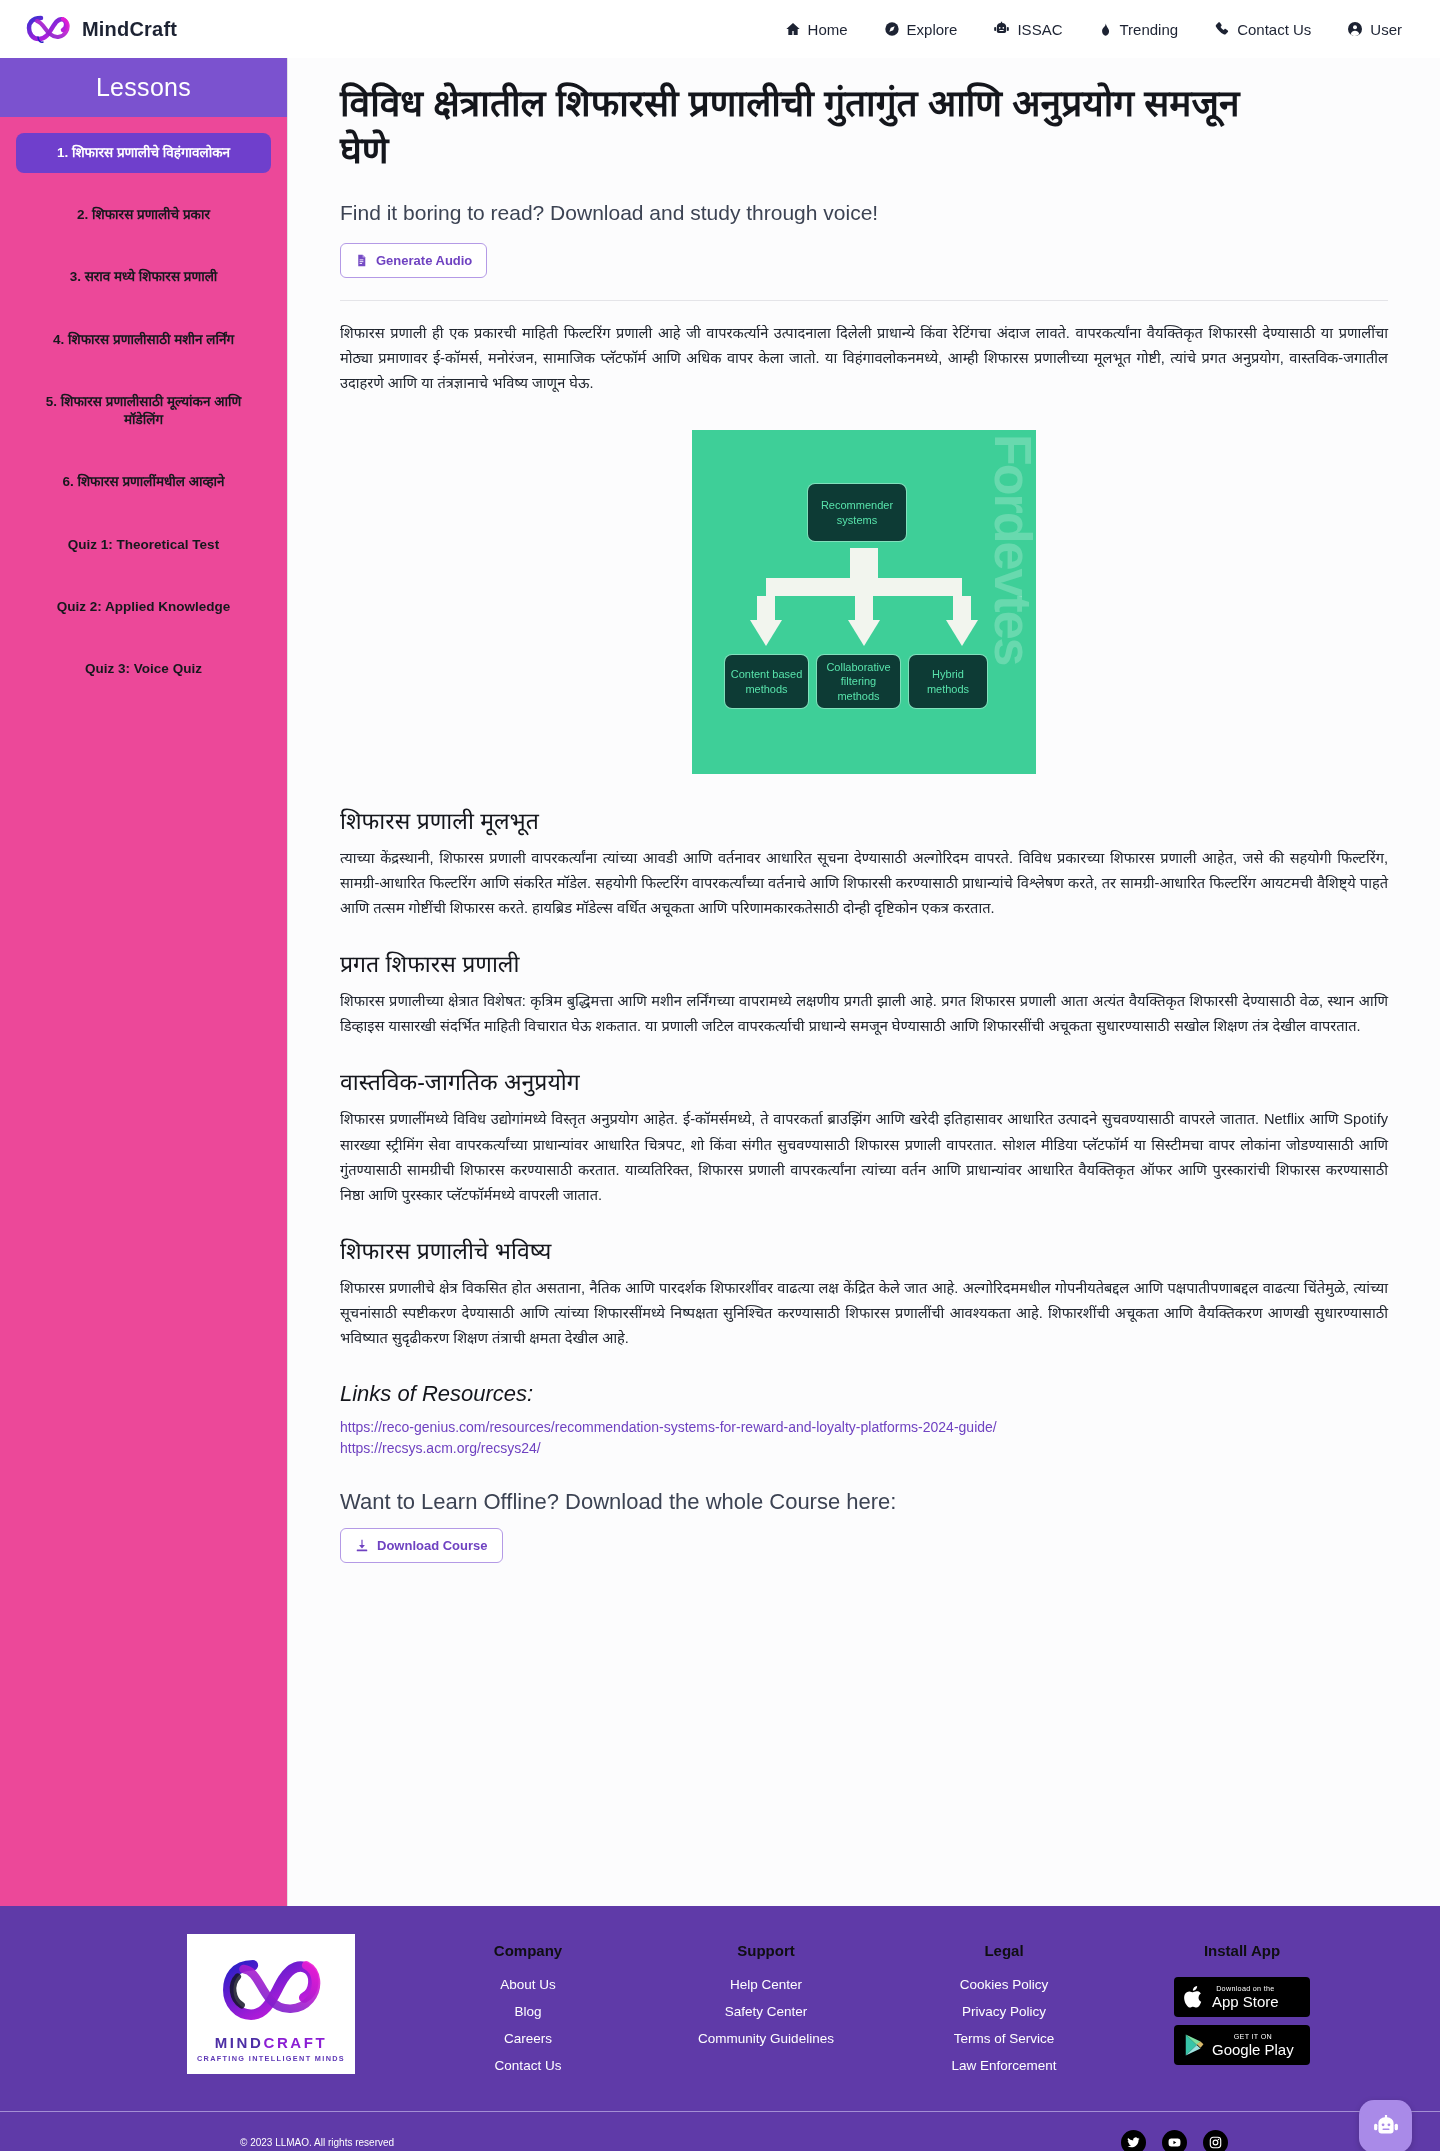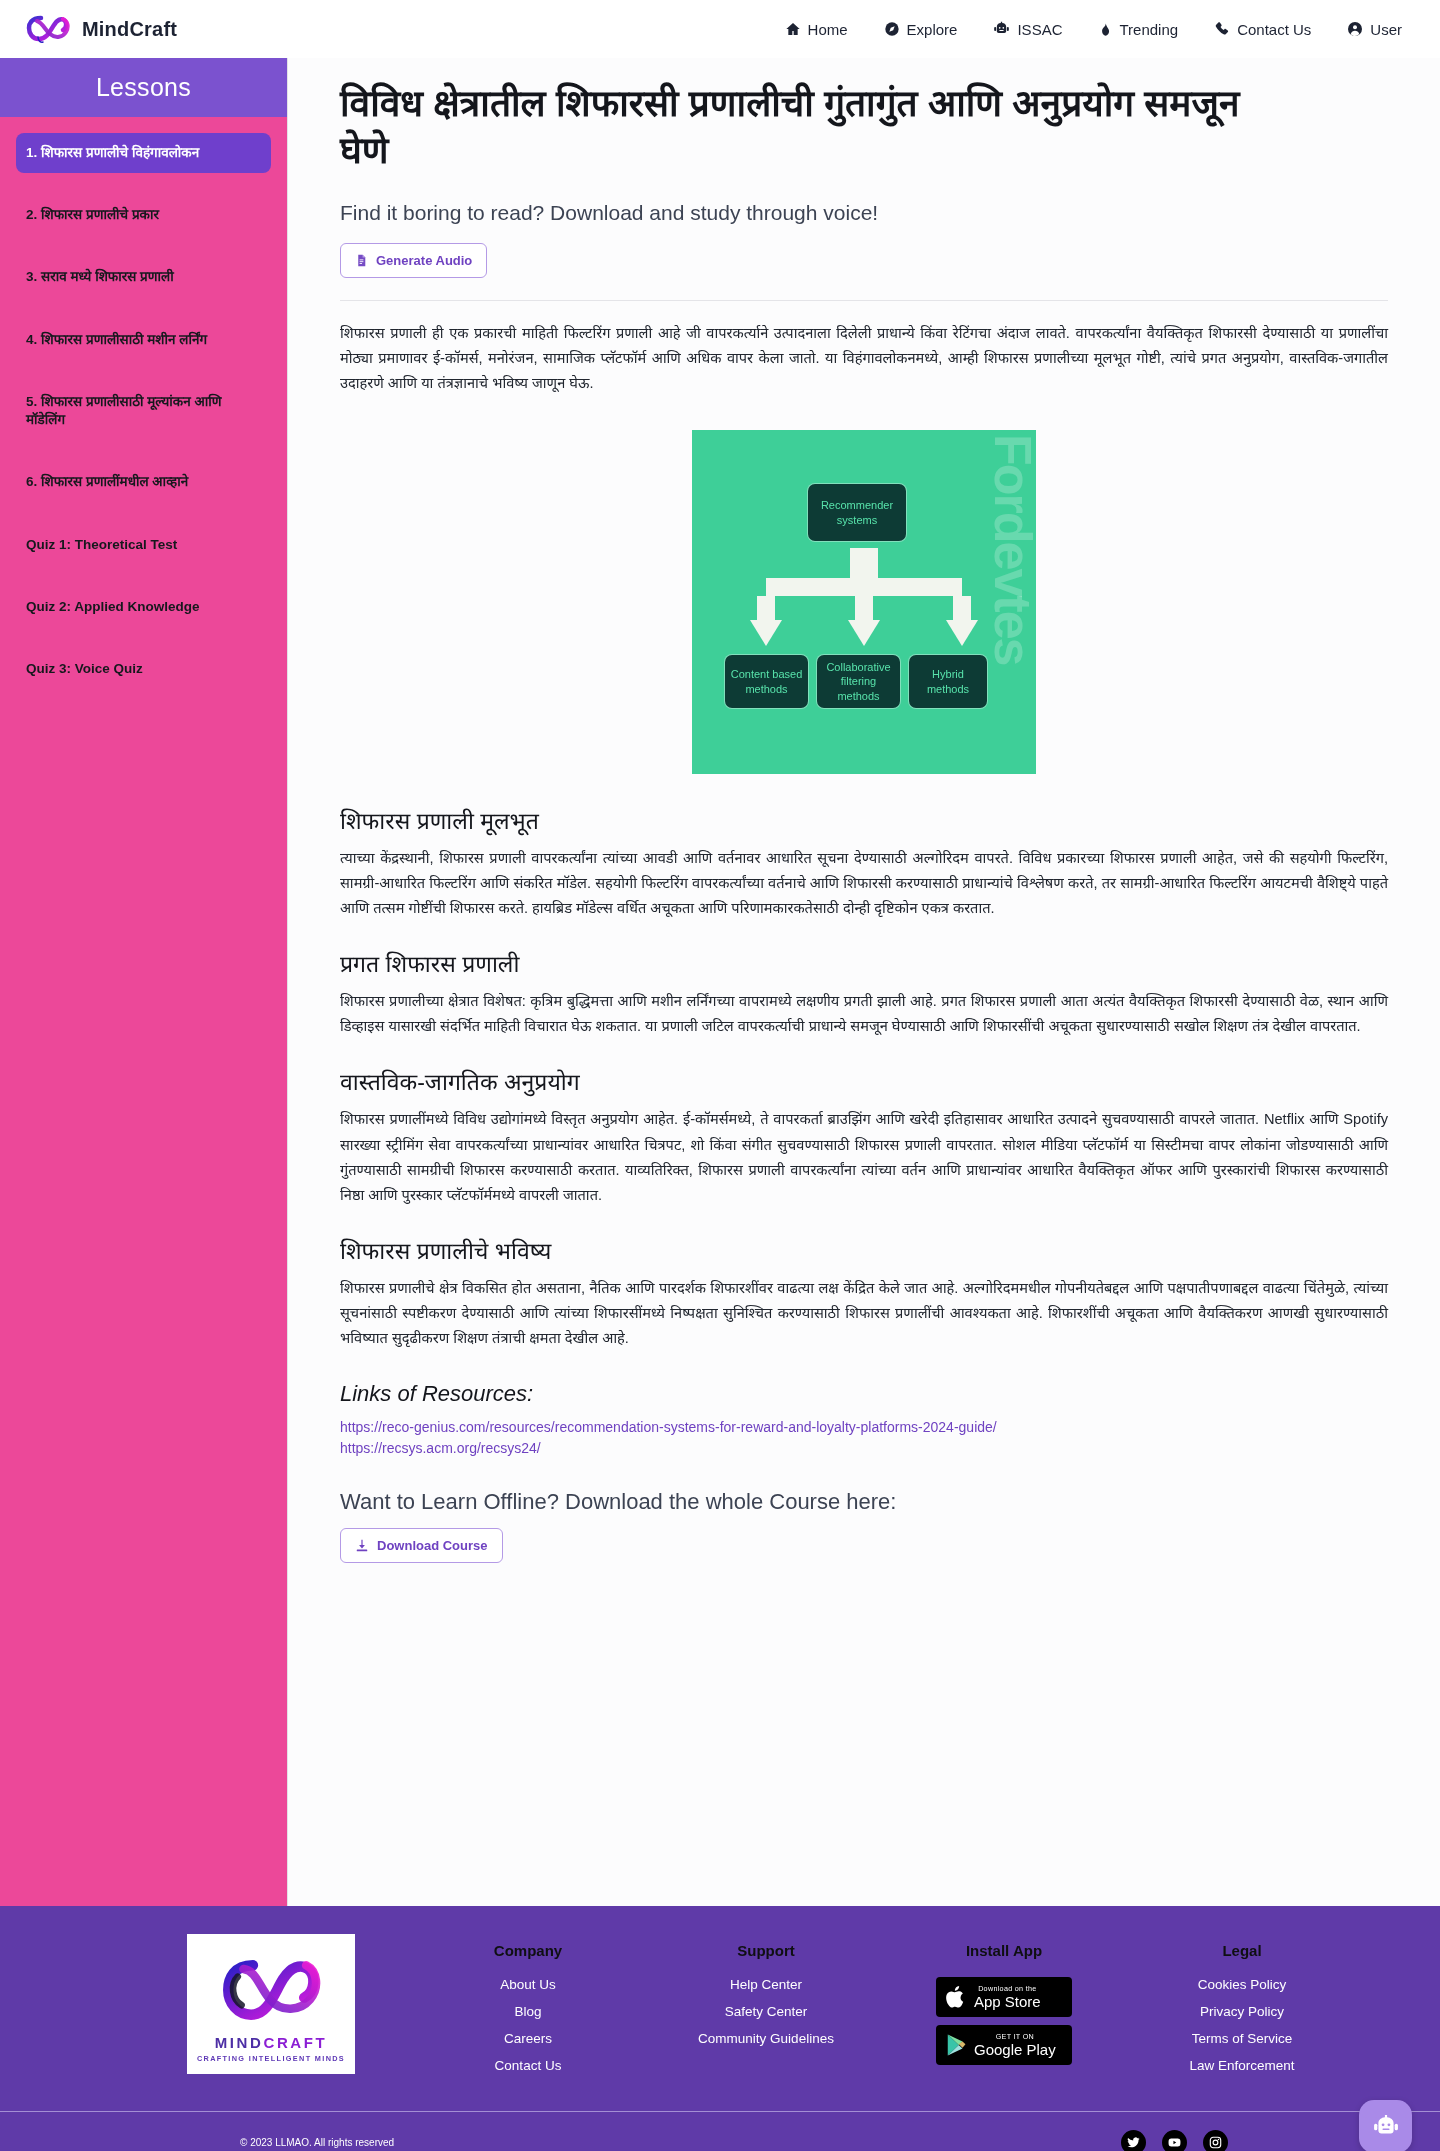--- a/index.html
+++ b/index.html
@@ -68,21 +68,21 @@
   }
   .sidebar-head-title {
     color: #ffffff;
     font-size: 25px;
     font-weight: 400;
     letter-spacing: .3px;
   }
   .lesson-list { padding: 16px 16px 0 16px; }
   .lesson-item {
     display: block;
-    text-align: left;
+    text-align: center;
     font-size: 13.5px;
     font-weight: 700;
     color: #16181d;
     padding: 11px 10px;
     border-radius: 8px;
     margin-bottom: 22px;
     cursor: pointer;
     line-height: 1.35;
   }
   .lesson-item.active {
@@ -524,20 +524,28 @@
           <a>Blog</a>
           <a>Careers</a>
           <a>Contact Us</a>
         </div>
 
         <div class="fcol">
           <div class="fcol-title">Support</div>
           <a>Help Center</a>
           <a>Safety Center</a>
           <a>Community Guidelines</a>
+        </div>
+
+        <div class="fcol">
+          <div class="fcol-title">Legal</div>
+          <a>Cookies Policy</a>
+          <a>Privacy Policy</a>
+          <a>Terms of Service</a>
+          <a>Law Enforcement</a>
         </div>
 
         <div class="fcol">
           <div class="fcol-title">Install App</div>
           <div class="store-badges">
             <div class="badge">
               <svg width="22" height="26" viewBox="0 0 24 28" fill="#ffffff">
                 <path d="M17 14.6c0-3 2.4-4.4 2.5-4.5-1.4-2-3.5-2.3-4.3-2.3-1.8-.2-3.5 1.1-4.4 1.1s-2.3-1.1-3.8-1c-2 0-3.8 1.1-4.8 2.9-2 3.5-.5 8.8 1.5 11.7 1 1.4 2.1 3 3.6 2.9 1.4-.1 2-.9 3.7-.9s2.2.9 3.8.9 2.5-1.4 3.5-2.8c1.1-1.6 1.5-3.2 1.6-3.3-.1 0-3-1.2-3-4.7zM14.2 5.6c.8-1 1.3-2.3 1.2-3.6-1.2 0-2.6.8-3.4 1.7-.7.8-1.4 2.2-1.2 3.5 1.3.1 2.6-.7 3.4-1.6z"></path>
               </svg>
               <div class="badge-txt">
@@ -553,28 +561,20 @@
                 <path d="M19.1 9.1l3.2 3-3.2 3.8-4.1-3.9z" fill="#d7b86a"></path>
               </svg>
               <div class="badge-txt">
                 <span class="badge-small">GET IT ON</span>
                 <span class="badge-big">Google Play</span>
               </div>
             </div>
           </div>
         </div>
 
-        <div class="fcol">
-          <div class="fcol-title">Legal</div>
-          <a>Cookies Policy</a>
-          <a>Privacy Policy</a>
-          <a>Terms of Service</a>
-          <a>Law Enforcement</a>
-        </div>
-
       </div>
     </div>
 
     <hr class="footer-div">
 
     <div class="footer-bottom">
       <span class="copyright">© 2023 LLMAO. All rights reserved</span>
 
       <div class="socials">
         <span class="soc">

